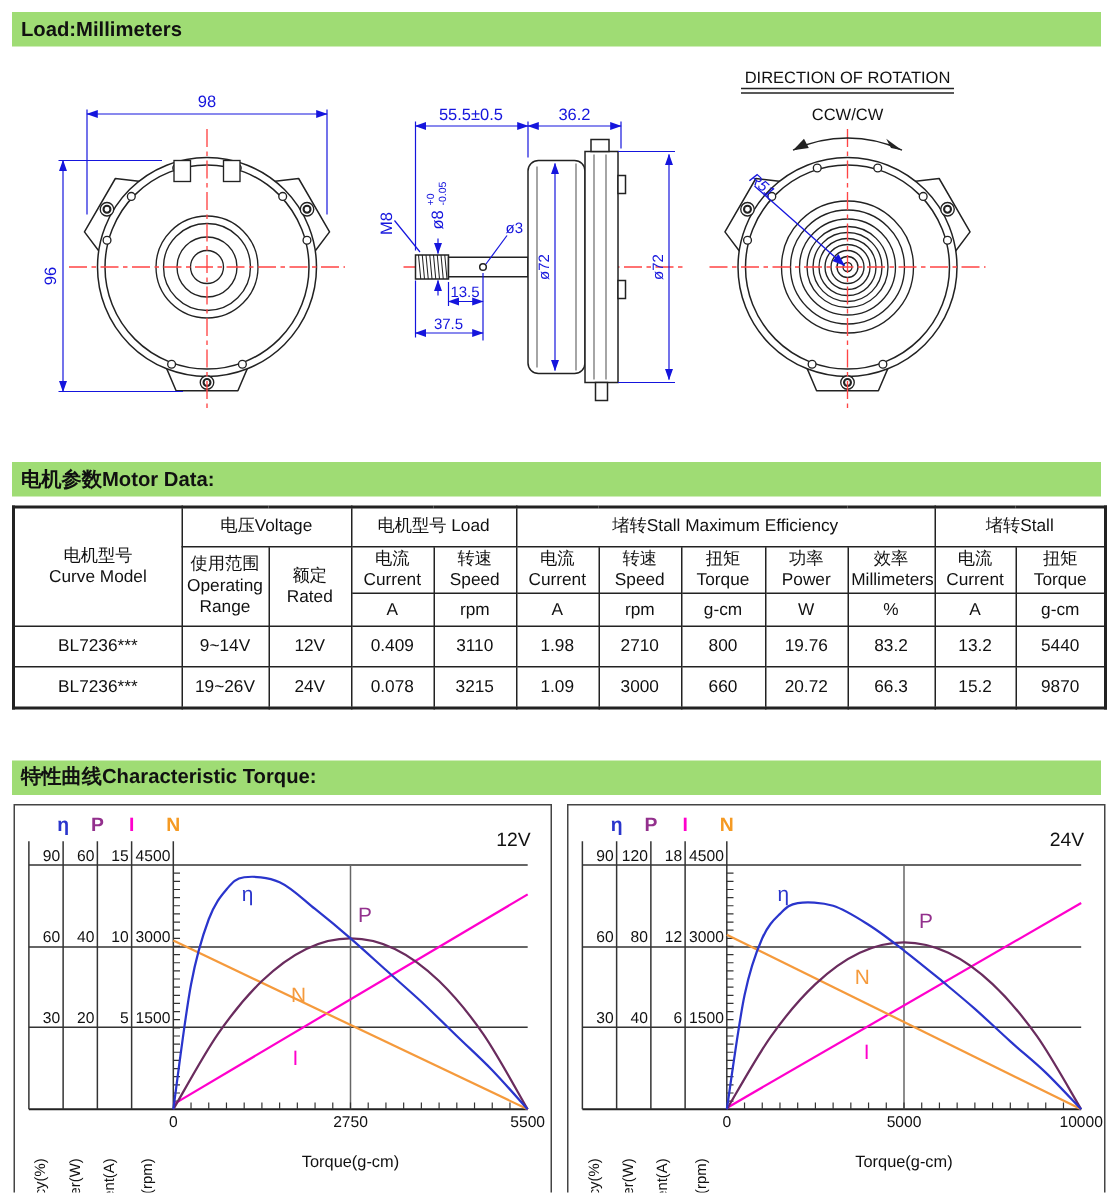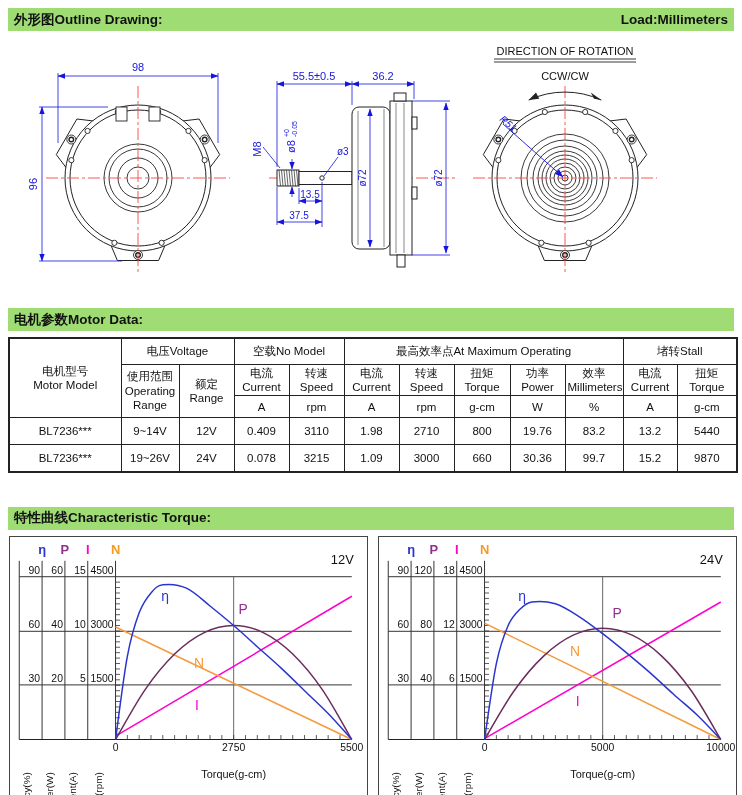--- a/index.html
+++ b/index.html
@@ -14,21 +14,20 @@
   .chart-box{width:359px;height:272px;border:1px solid #444;box-sizing:border-box;background:#fff;}
   .chart-svg{display:block;width:357px;height:270px;}
   svg text{font-family:"Liberation Sans","DejaVu Sans",sans-serif;}
   .dimtxt{fill:#1515dd;font-size:11px;}
   .dimtxt-s{fill:#1515dd;font-size:10px;}
 </style>
 </head>
 <body>
 
 <div class="bar">
-  <span>外形图Outline Drawing:</span>
   <span>Load:Millimeters</span>
 </div>
 
 <div class="drawing-wrap">
 <svg id="drawing" width="726" height="269" viewBox="0 0 726 269">
   <defs>
     <marker id="ma" viewBox="0 0 10 10" refX="9" refY="5" markerWidth="10" markerHeight="10" orient="auto-start-reverse">
       <path d="M0,1.6 L9.6,5 L0,8.4 z" fill="#1515dd"></path>
     </marker>
   </defs>
@@ -196,32 +195,32 @@
       <col style="width:55px">
     <col style="width:56px">
       <col style="width:55px">
       <col style="width:58px">
       <col style="width:54px">
       <col style="width:60px">
   </colgroup>
   <tbody>
       <tr style="height:26px">
     <th rowspan="3">电机型号
-Motor Model</th>
+Curve Model</th>
     <th colspan="2">电压Voltage</th>
-    <th colspan="2">空载No Model</th>
-    <th colspan="5">最高效率点At Maximum Operating</th>
+    <th colspan="2">电机型号 Load</th>
+    <th colspan="5">堵转Stall Maximum Efficiency</th>
     <th colspan="2">堵转Stall</th>
   </tr>
   <tr style="height:28px">
     <th rowspan="2">使用范围
 Operating
 Range</th>
     <th rowspan="2">额定
-Range</th>
+Rated</th>
     <th>电流
 Current</th>
     <th>转速
 Speed</th>
     <th>电流
 Current</th>
     <th>转速
 Speed</th>
     <th>扭矩
 Torque</th>
@@ -261,22 +260,22 @@
   </tr>
   <tr style="height:27px">
     <td>BL7236***</td>
     <td>19~26V</td>
     <td>24V</td>
     <td>0.078</td>
     <td>3215</td>
     <td>1.09</td>
     <td>3000</td>
     <td>660</td>
-    <td>30.36</td>
-    <td>99.7</td>
+    <td>20.72</td>
+    <td>66.3</td>
     <td>15.2</td>
     <td>9870</td>
   </tr>
 </tbody>
   </table>
 
 <div class="gap-lg"></div>
 
 <div class="bar">
   <span>特性曲线Characteristic Torque:</span>

